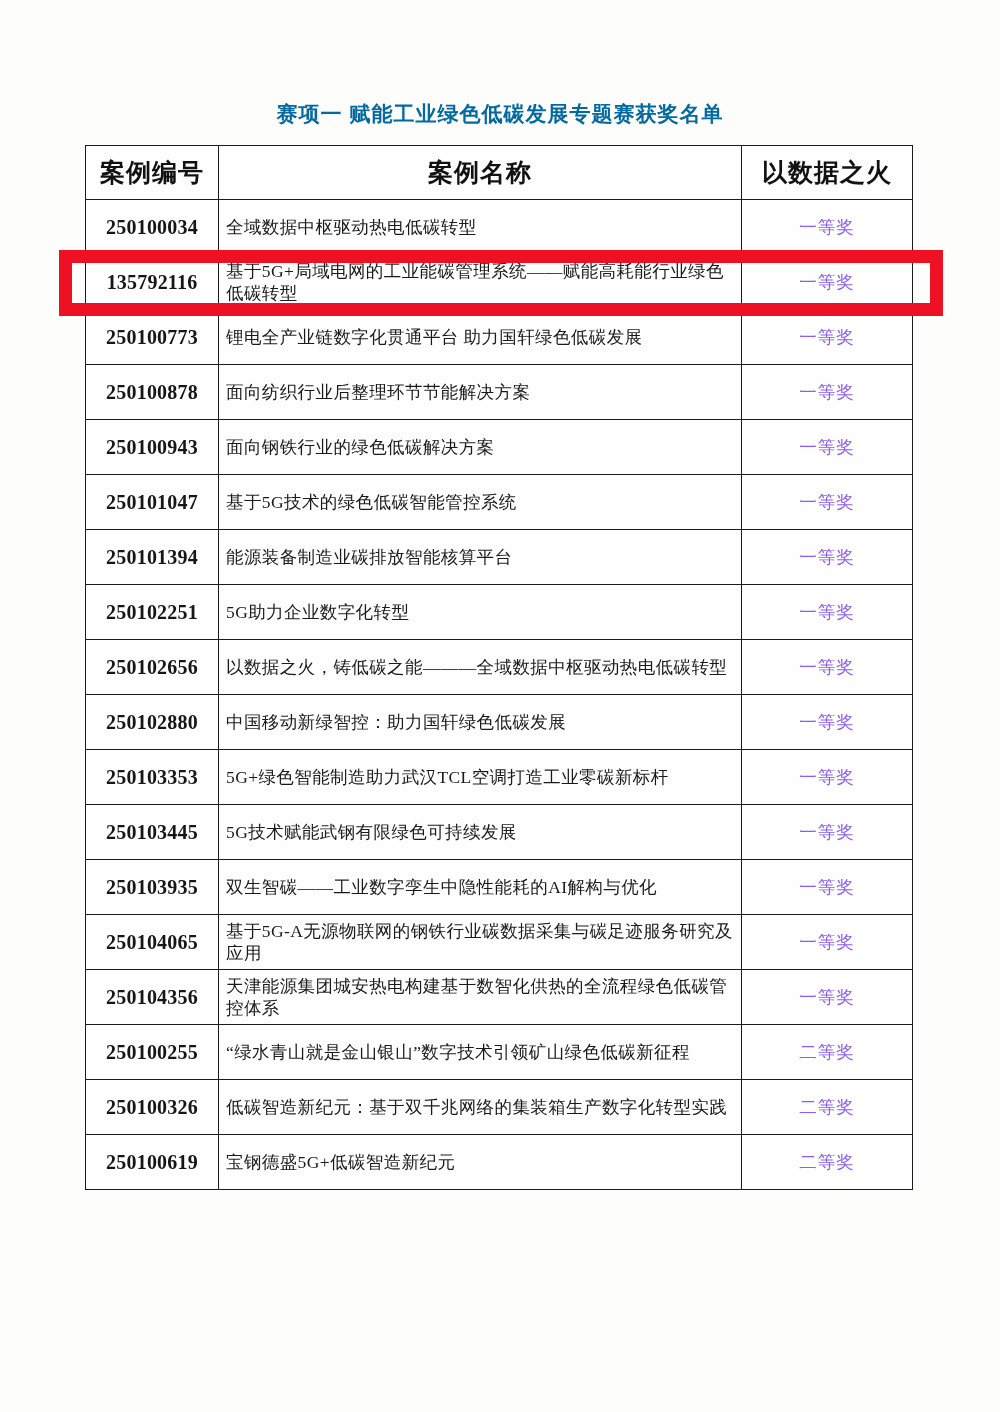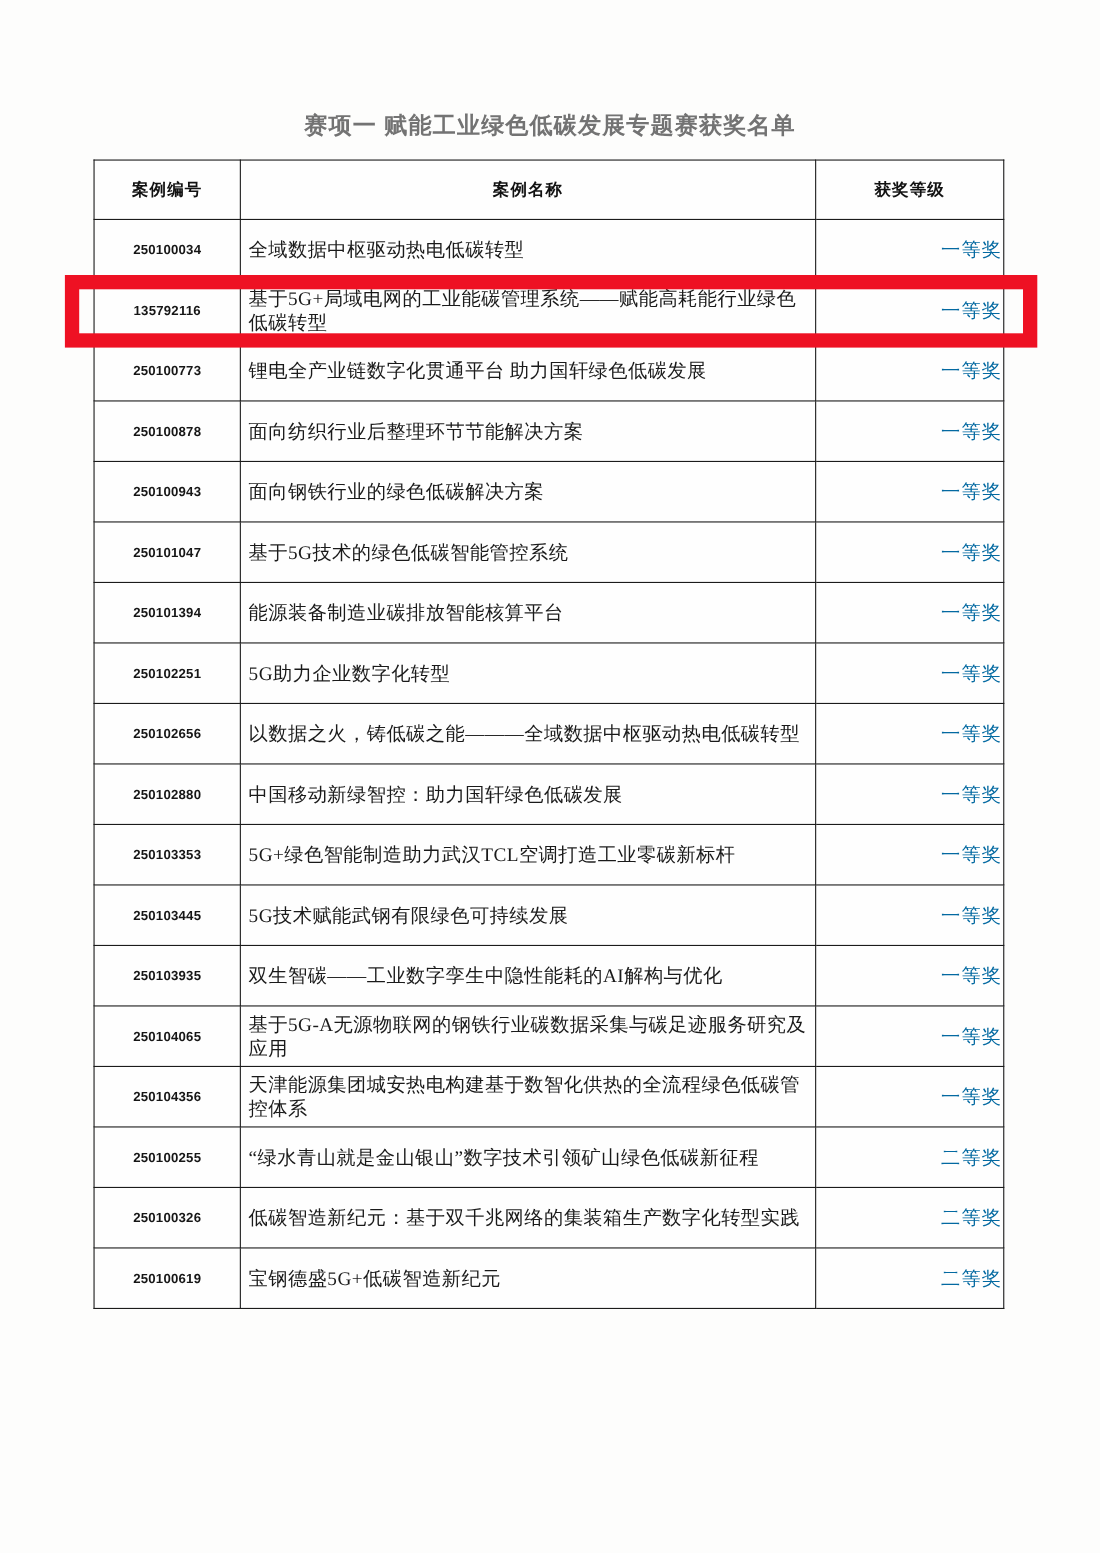--- a/index.html
+++ b/index.html
@@ -22,71 +22,71 @@
   .doc-title {
     position: absolute;
     top: 100px;
     left: 0;
     width: 1000px;
     text-align: center;
     font-family: "Liberation Sans", "DejaVu Sans", sans-serif;
     font-size: 21px;
     font-weight: 700;
     letter-spacing: 1px;
-    color: #737373;
+    color: #0369a1;
     margin: 0;
   }
   table.awards {
     position: absolute;
     left: 85px;
     top: 145px;
     width: 827px;
     border-collapse: collapse;
     table-layout: fixed;
     background: #fefefe;
   }
   table.awards th,
   table.awards td {
     border: 1.6px solid #1b1b1b;
     overflow: hidden;
   }
   table.awards th {
     height: 51px;
     font-family: "Liberation Sans", "DejaVu Sans", sans-serif;
-    font-size: 15px;
+    font-size: 25px;
     font-weight: 700;
     text-align: center;
     letter-spacing: 1px;
     color: #111;
   }
   table.awards td {
     height: 52px;
     vertical-align: middle;
   }
   td.cell-id {
     text-align: center;
-    font-family: Liberation Sans, sans-serif;
-    font-size: 12px;
+    font-family: Liberation Serif, serif;
+    font-size: 20px;
     font-weight: 700;
     letter-spacing: 0.2px;
     color: #161616;
   }
   td.cell-name {
     text-align: left;
     padding: 1px 6px 1px 7px;
     font-size: 17.5px;
     line-height: 22px;
     letter-spacing: 0.4px;
     color: #1a1a1a;
   }
   td.cell-award {
-    text-align: right;
+    text-align: center;
     font-size: 17.5px;
     letter-spacing: 1px;
-    color: #0369a1;
+    color: #8b5cf6;
   }
   .highlight-box {
     position: absolute;
     box-sizing: border-box;
     border: 13px solid #ee1123;
     background: transparent;
     pointer-events: none;
     z-index: 5;
   }
 </style>
@@ -99,21 +99,21 @@
   <table class="awards">
     <colgroup>
       <col style="width:133px">
       <col style="width:523px">
       <col style="width:171px">
     </colgroup>
     <thead>
       <tr>
         <th>案例编号</th>
         <th>案例名称</th>
-        <th>获奖等级</th>
+        <th>以数据之火</th>
       </tr>
     </thead>
     <tbody id="table-body">
   <tr>
     <td class="cell-id">250100034</td>
     <td class="cell-name">全域数据中枢驱动热电低碳转型</td>
     <td class="cell-award">一等奖</td>
   </tr>
 
 

